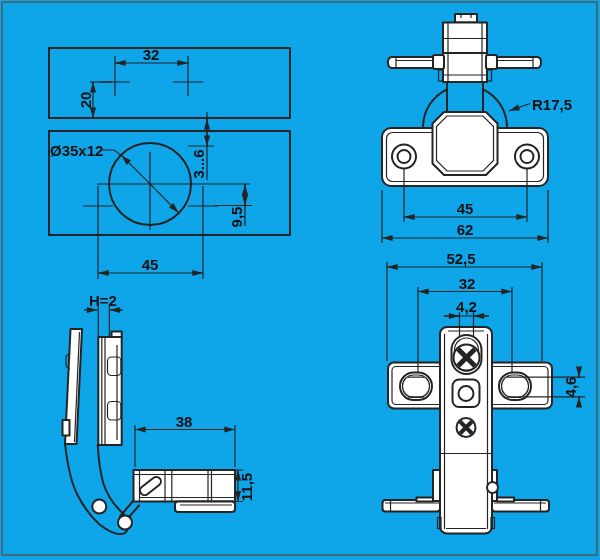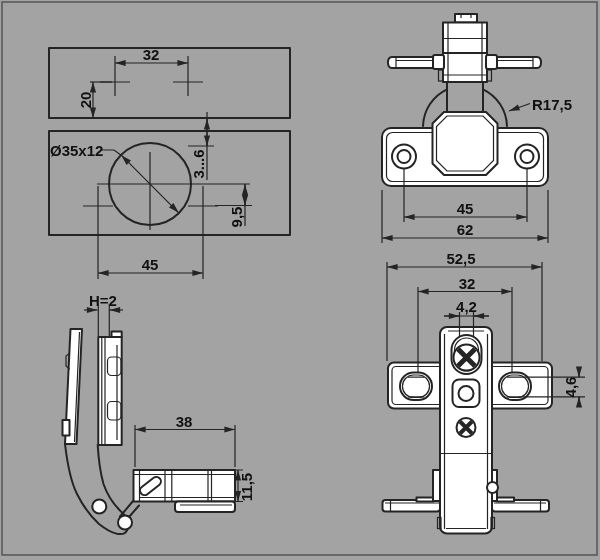--- a/index.html
+++ b/index.html
@@ -1,16 +1,16 @@
 <!DOCTYPE html>
 <html><head>
 <meta charset="utf-8">
 <style>
   html,body { margin:0; padding:0; background:#fff; }
-  #stage { position:relative; width:600px; height:560px; background:#a3a3a3; overflow:hidden;
+  #stage { position:relative; width:600px; height:560px; background:#0ea5e9; overflow:hidden;
            font-family:"Liberation Sans", sans-serif; }
   svg { position:absolute; left:0; top:0; }
   .ol  { fill:none; stroke:#242424; stroke-width:2; stroke-linejoin:round; stroke-linecap:round; }
   .olf { fill:#ffffff; stroke:#242424; stroke-width:2; stroke-linejoin:round; }
   .tl  { fill:none; stroke:#242424; stroke-width:1.2; }
   .dim { fill:none; stroke:#242424; stroke-width:1.2; }
   .thk { fill:none; stroke:#242424; stroke-width:5; stroke-linecap:butt; }
   .thk2{ fill:none; stroke:#242424; stroke-width:4; stroke-linecap:butt; }
   .txt { font:bold 15px "Liberation Sans", sans-serif; fill:#111111; }
   .frame { fill:none; stroke:#555555; stroke-width:1.5; }

